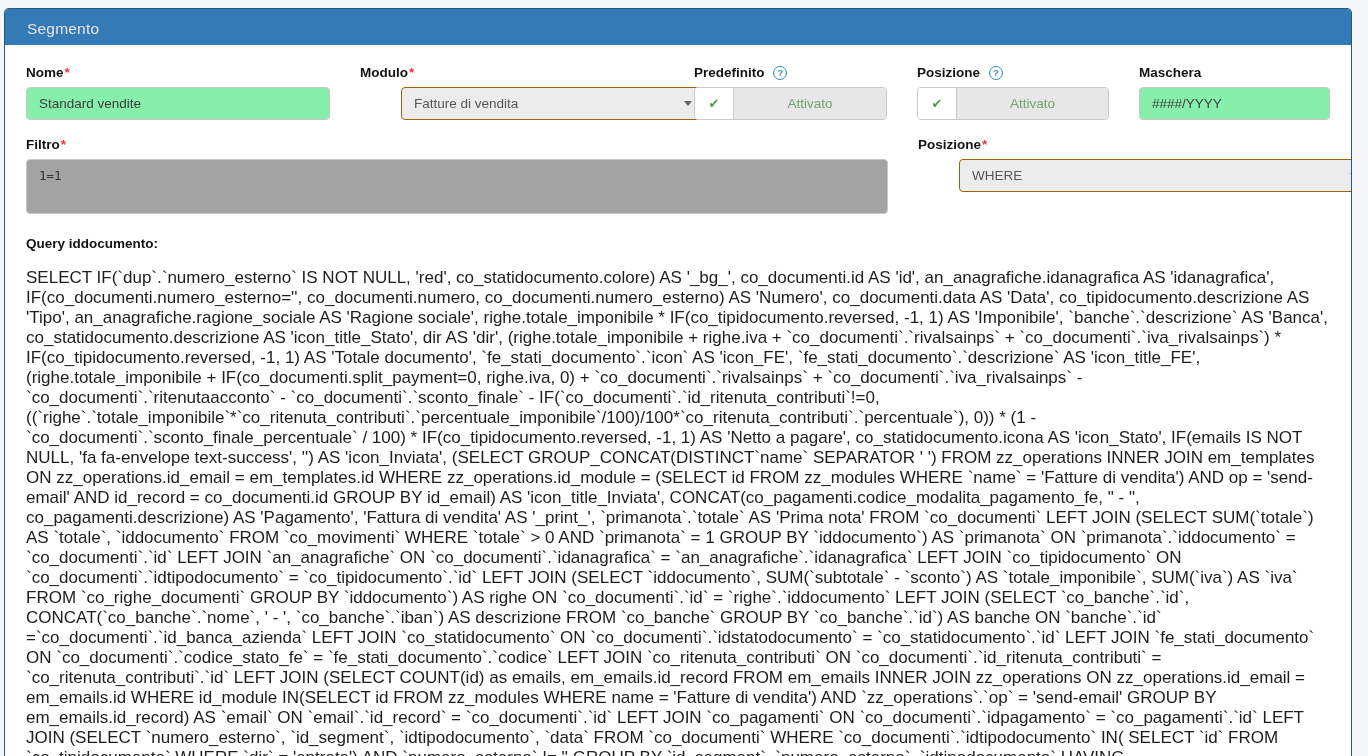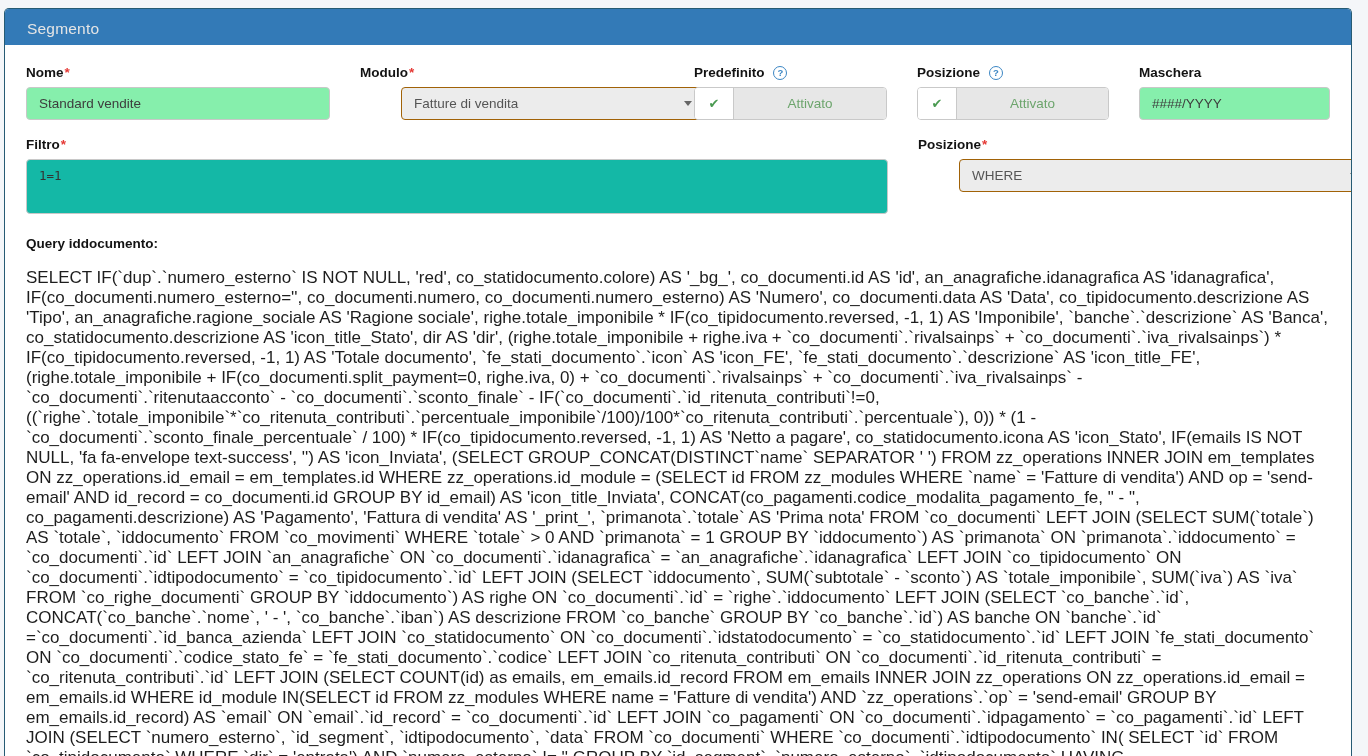--- a/index.html
+++ b/index.html
@@ -114,21 +114,21 @@
     flex: 1;
     display: flex; align-items: center; justify-content: center;
     background: #e7e7e7;
     color: #6da56d;
     font-size: 13.5px;
   }
   .filtro-area {
     width: 100%; height: 55px;
     border: 1px solid #c8c8c8;
     border-radius: 4px;
-    background: #14b8a6;
+    background: #a3a3a3;
     padding: 8px 12px;
     font-family: "DejaVu Sans Mono", "Liberation Mono", monospace;
     font-size: 12.5px;
     color: #333333;
     resize: none;
     outline: none;
   }
   .query-label {
     margin-top: 18px;
     font-weight: bold;

